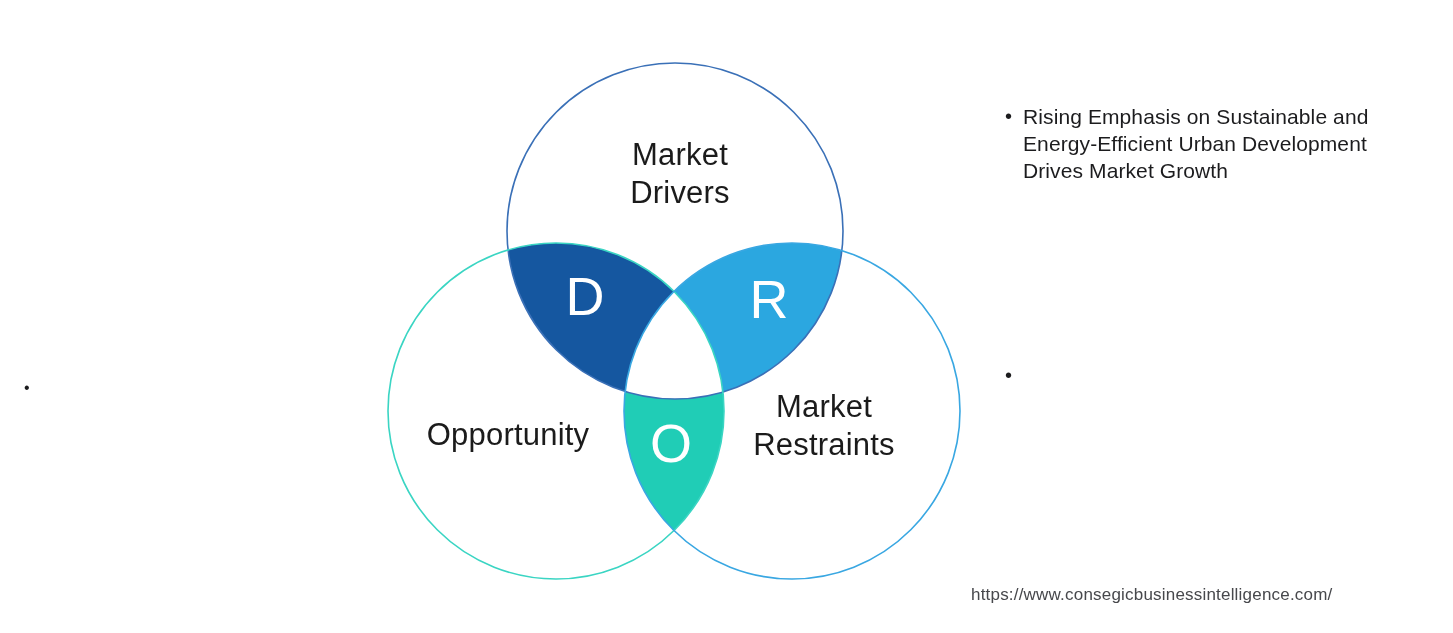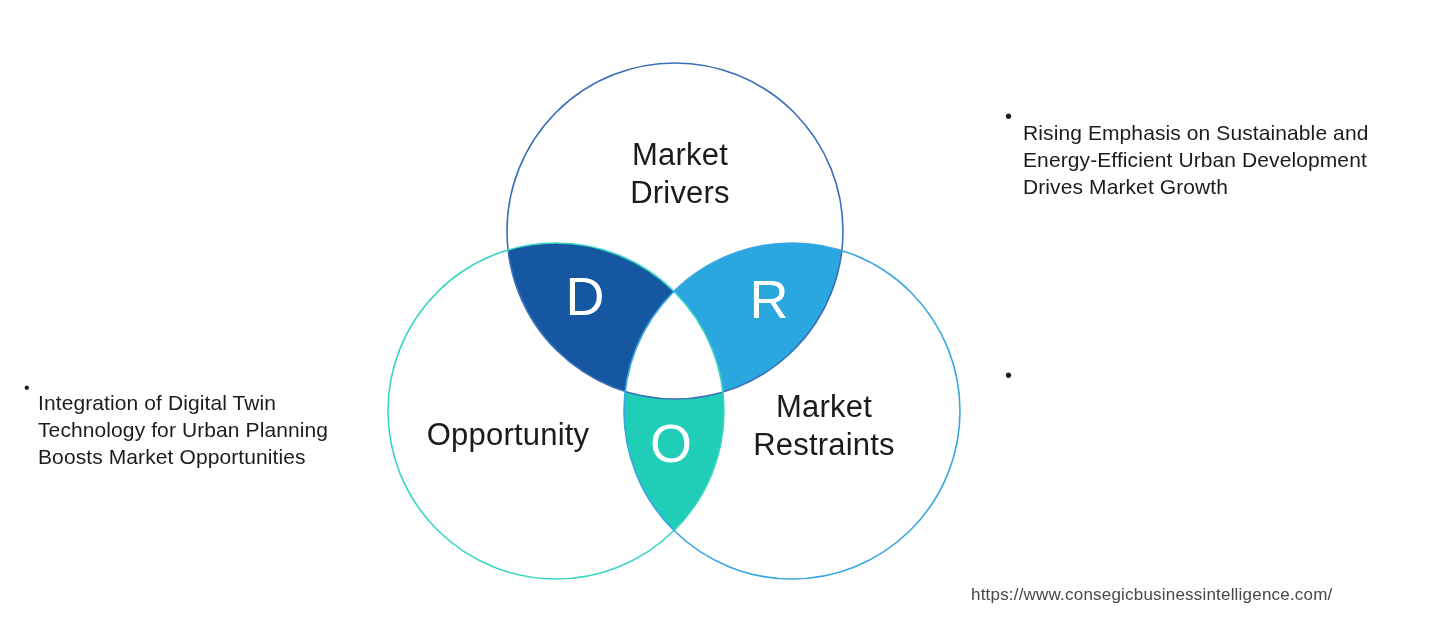--- a/index.html
+++ b/index.html
@@ -38,21 +38,20 @@
   }
   .bullet-marker.small { font-size: 16px; }
 
   .bullet-text {
     position: absolute;
     font-size: 21px;
     line-height: 27px;
     color: #1c1c1e;
     white-space: pre-line;
     letter-spacing: 0.1px;
-    margin-top: 16px;
   }
 
   .footer-url {
     position: absolute;
     left: 971px;
     top: 584px;
     font-size: 17px;
     line-height: 22px;
     color: #47484c;
     letter-spacing: 0.2px;
@@ -99,23 +98,20 @@
   <div class="circle-label" style="left:824px; top:388px;">Market
 Restraints</div>
 
   <div class="lens-letter" style="left:585px; top:296px;">D</div>
 
   <div class="lens-letter" style="left:769px; top:299px;">R</div>
 
   <div class="lens-letter" style="left:671px; top:443px;">O</div>
 
   <span class="bullet-marker small" style="left:24px; top:374px;">•</span>
-  <div class="bullet-text" style="left:38px; top:373px;">Integration of Digital Twin
-Technology for Urban Planning
-Boosts Market Opportunities</div>
 
   <span class="bullet-marker" style="left:1005px; top:103px;">•</span>
   <div class="bullet-text" style="left:1023px; top:103px;">Rising Emphasis on Sustainable and
 Energy-Efficient Urban Development
 Drives Market Growth</div>
 
   <span class="bullet-marker" style="left:1005px; top:362px;">•</span>
 
   <div class="footer-url">https://www.consegicbusinessintelligence.com/</div>
 

